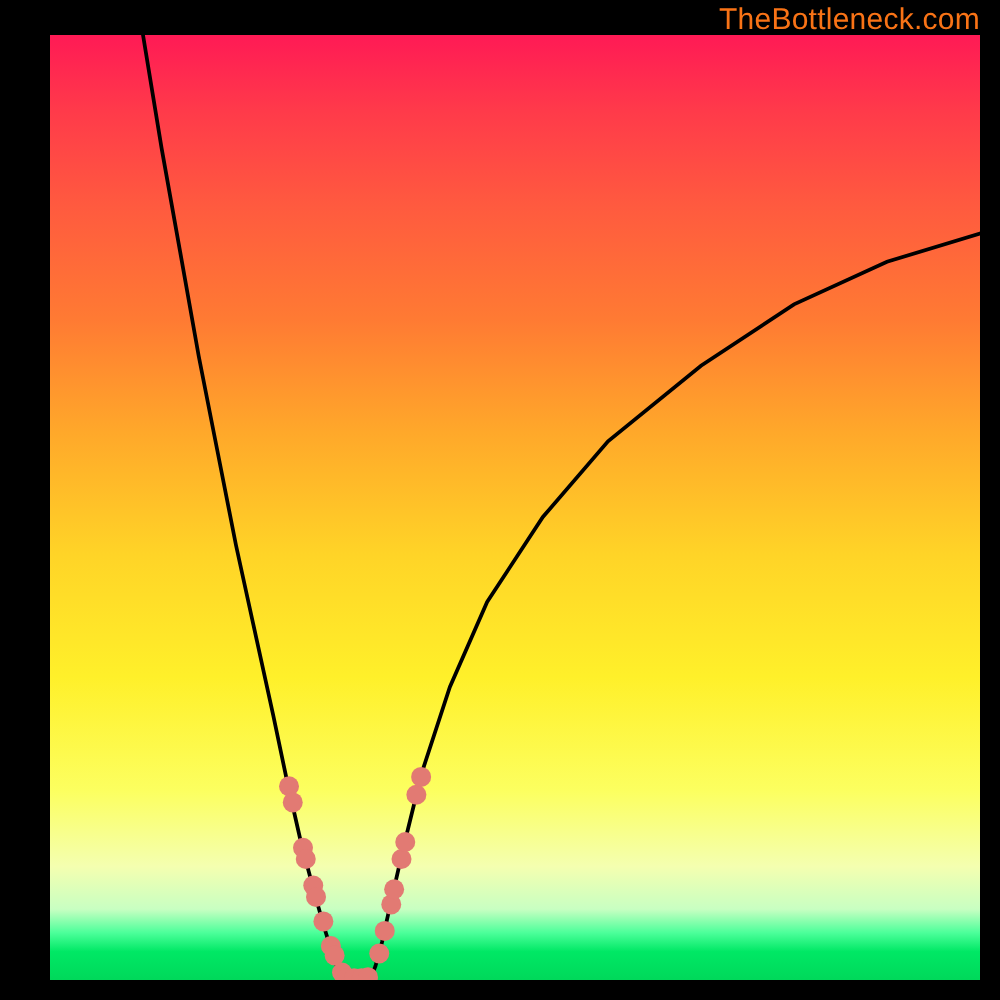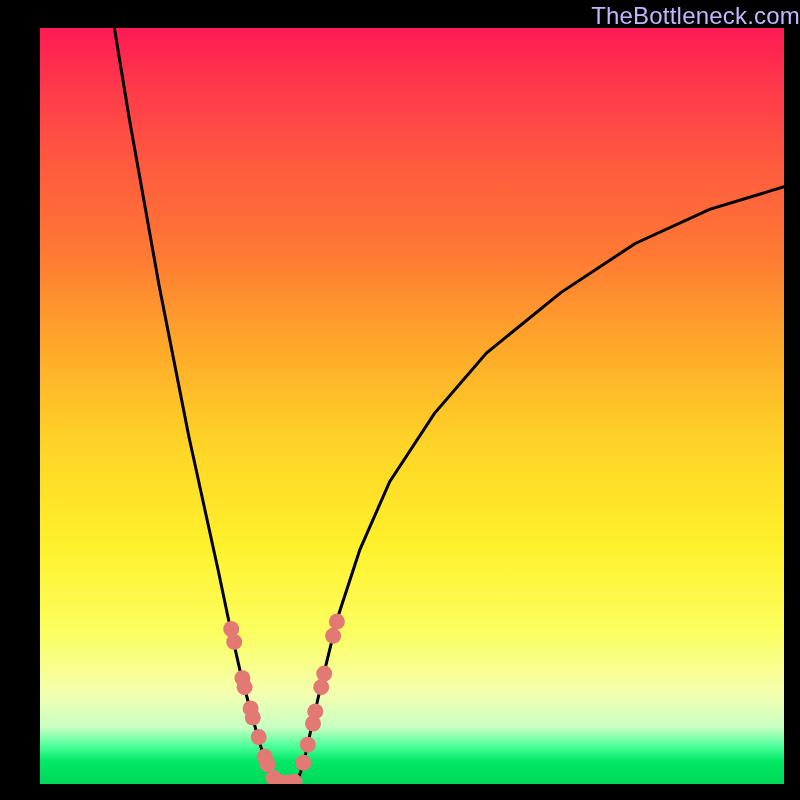--- a/index.html
+++ b/index.html
@@ -42,24 +42,24 @@
   .curve-svg {
     position: absolute;
     left: 40px;
     top: 28px;
     width: 744px;
     height: 756px;
   }
   .watermark {
     position: absolute;
     top: 2px;
-    right: 0;
+    right: 16px;
     font-family: Arial, Helvetica, sans-serif;
     font-size: 24px;
-    color: #c4b5fd;
+    color: #f97316;
     letter-spacing: 0.2px;
   }
 </style>
 </head>
 <body>
 
 <div class="frame">
   <div class="plot-area"></div>
 
   <svg class="curve-svg" viewBox="0 0 744 756">

